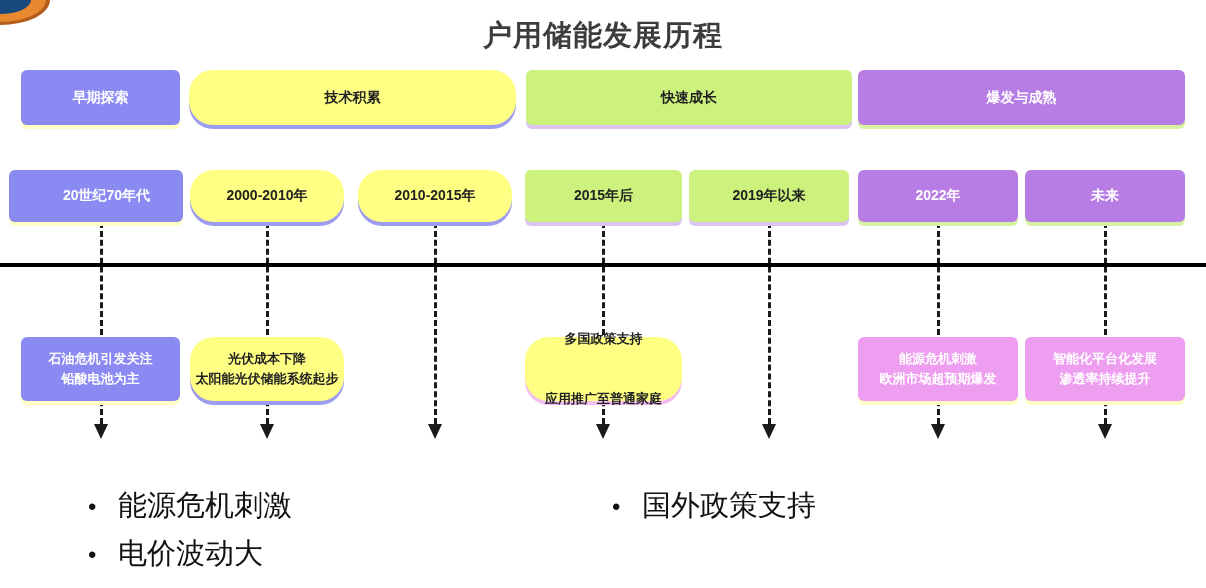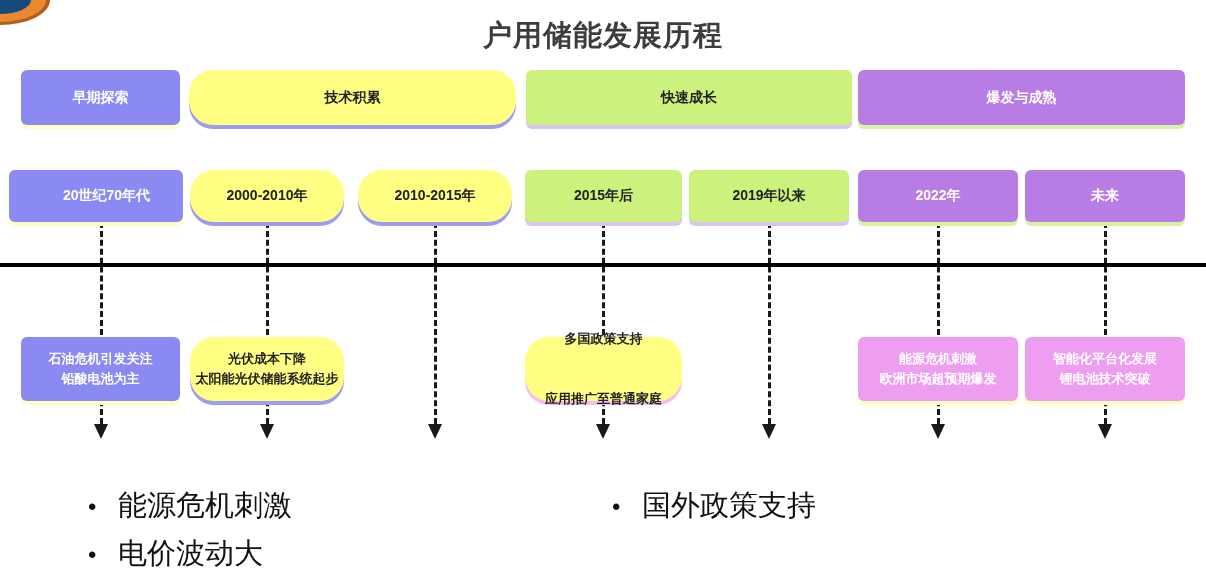--- a/index.html
+++ b/index.html
@@ -133,21 +133,21 @@
   <div class="box event c-yellow sh-pink" style="left:525px;width:157px;">
     <span>多国政策支持</span>
     <span>应用推广至普通家庭</span>
   </div>
   <div class="box event c-pink" style="left:858px;width:160px;">
     <span>能源危机刺激</span>
     <span>欧洲市场超预期爆发</span>
   </div>
   <div class="box event c-pink" style="left:1025px;width:160px;">
     <span>智能化平台化发展</span>
-    <span>锂电池技术突破</span>
+    <span>渗透率持续提升</span>
   </div>
 
   <div class="bullet-col left">
     <div class="bullet-row">
       <span class="bullet-dot"></span>
       <span>能源危机刺激</span>
     </div>
     <div class="bullet-row">
       <span class="bullet-dot"></span>
       <span>电价波动大</span>

